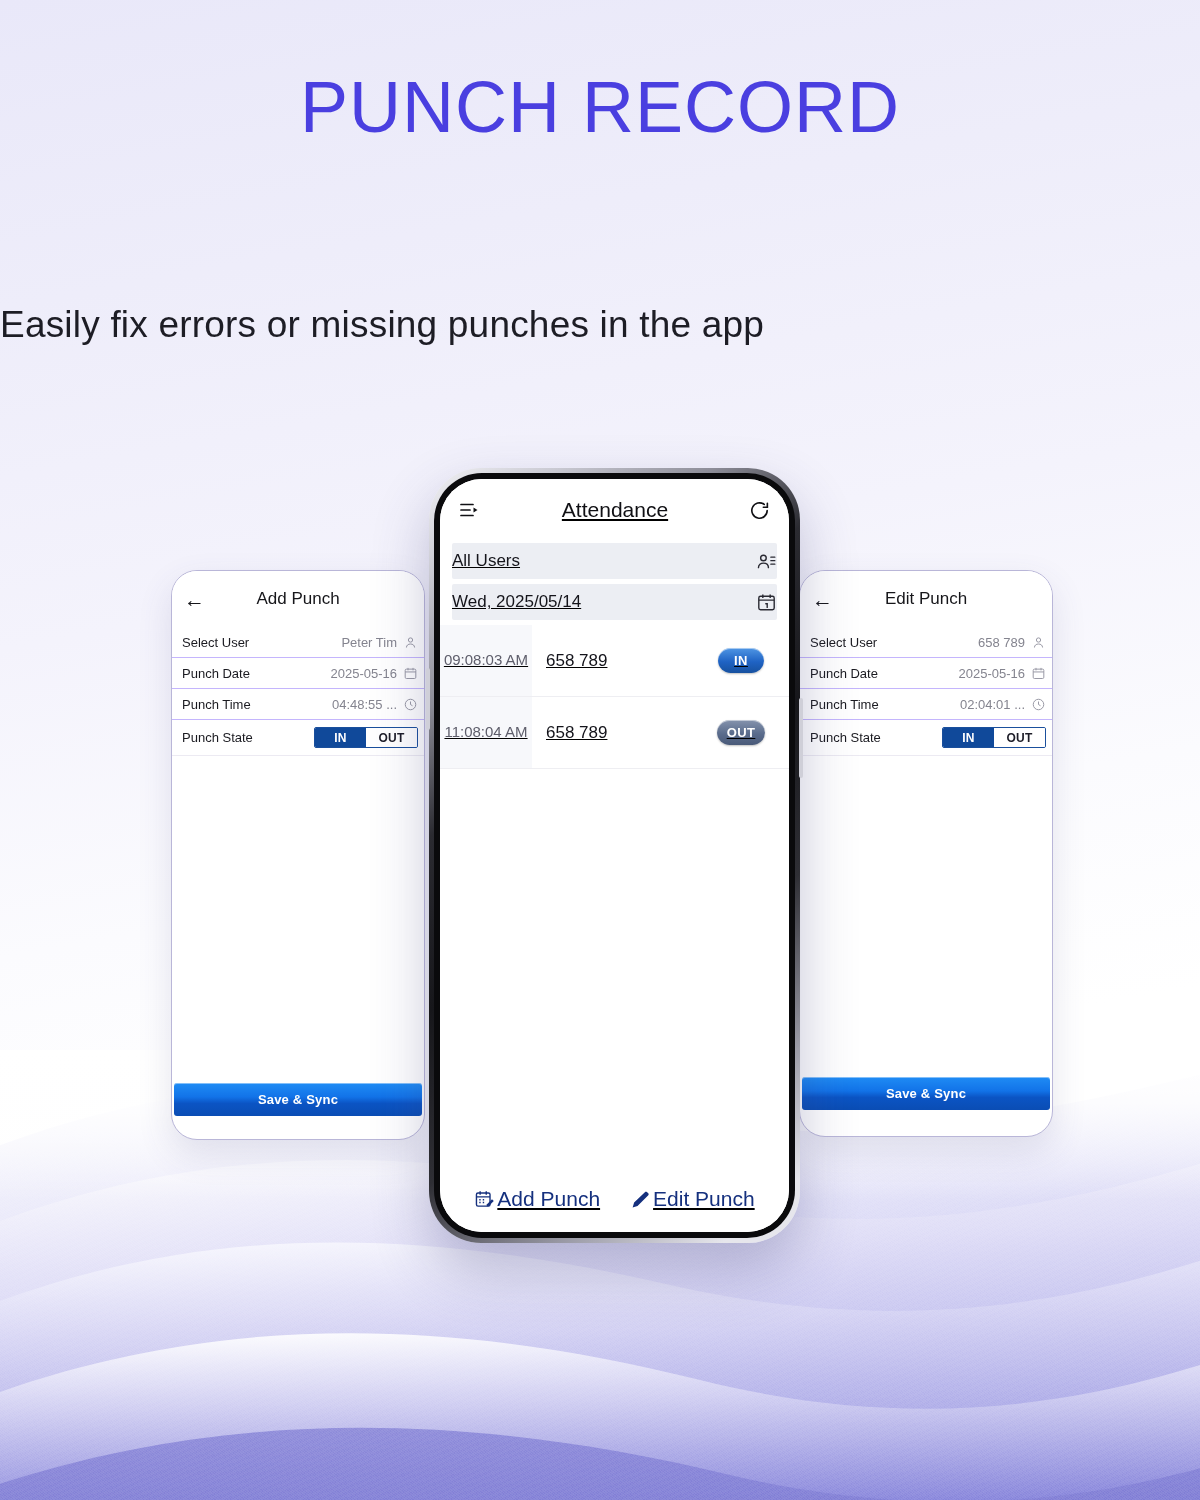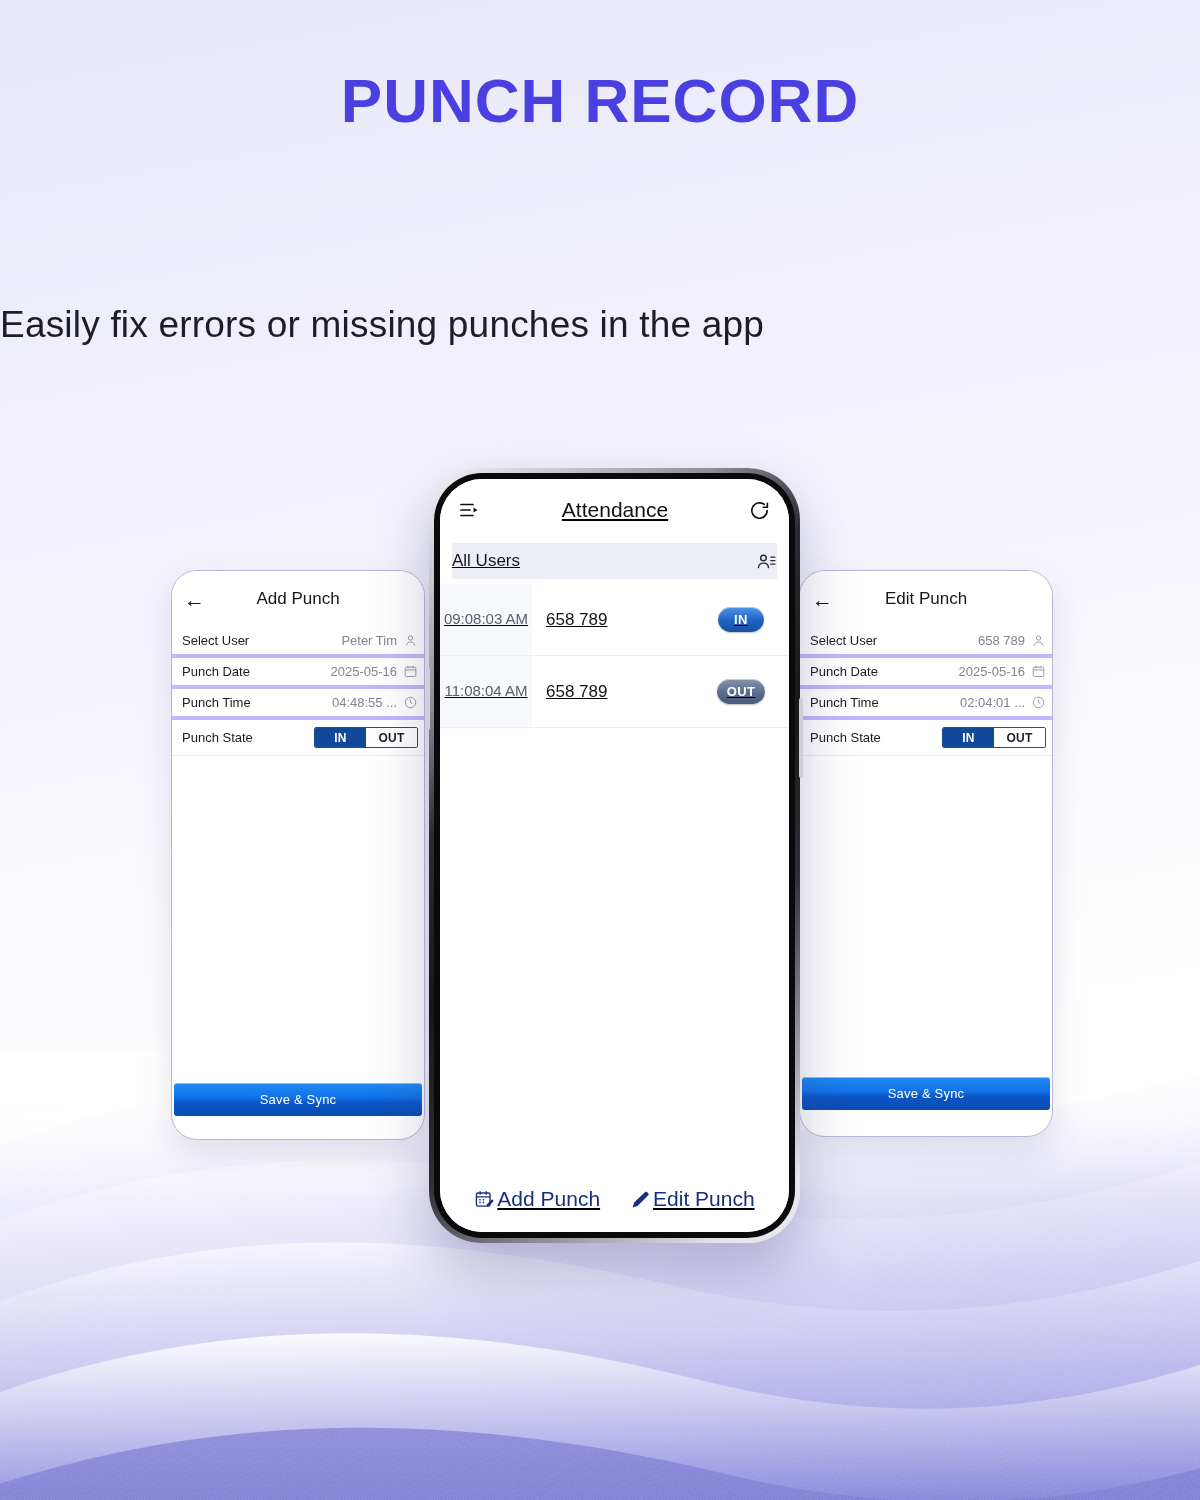--- a/index.html
+++ b/index.html
@@ -39,22 +39,22 @@
     mix-blend-mode: soft-light;
   }
 
   
   #headline {
     position: absolute; top: 66px; left: 0; width: 100%;
     text-align: center;
   }
   #headline .line {
     display:block;
-    font-weight: 700;
-    font-size: 62px;
+    font-weight: 400;
+    font-size: 72px;
     line-height: 1.14;
     letter-spacing: 1px;
     color: #4a3fe0;
     font-family: "Liberation Sans", sans-serif;
   }
   #subtitle {
     position:absolute; top: 304px; left:0; width:100%;
     text-align:left;
     font-size: 37px;
     color: #1d1d25;
@@ -85,21 +85,21 @@
     font-size: 21px; color:#16161a; line-height:1;
   }
   .card-head .title {
     font-size: 17px; color:#16161a; font-weight:400;
   }
 
   .frow {
     display:flex; align-items:center;
     height: 31px;
     padding: 0 6px 0 10px;
-    border-bottom: 4px solid #c4b5fd;
+    border-bottom: 1px solid #c4b5fd;
     gap: 6px;
   }
   .frow .lab { font-size: 13px; color:#1b1b21; white-space:nowrap; }
   .frow .spacer { flex:1; }
   .frow .val { font-size: 13px; color:#84848f; white-space:nowrap; }
   .frow .ic { width: 15px; height: 15px; flex:0 0 15px; color:#9a9aa6; }
   .frow .ic svg { display:block; width:100%; height:100%; }
 
   .seg {
     display:flex; border:1px solid #1a4f9c; border-radius:2px; overflow:hidden;
@@ -113,21 +113,21 @@
   .seg .on  { background:#10499a; color:#fff; }
   .seg .off { background:#fff; color:#1d1d28; }
 
   .card-body { background:#fff; }
 
   .save-btn {
     position:absolute; left: 0; right: 0; bottom: 23px;
     margin: 0 2px;
     height: 33px;
     display:flex; align-items:center; justify-content:center;
-    font-size: 13px; font-weight:400; color:#fff;
+    font-size: 13px; font-weight:700; color:#fff;
     letter-spacing:.2px;
     background: linear-gradient(180deg, #1f8cf5 0%, #1273e8 42%, #0b54c4 62%, #0a4db4 100%);
     border-radius: 3px;
     box-shadow: inset 0 1px 0 rgba(255,255,255,.45);
   }
   #card-right .save-btn { bottom: 26px; }
 
   
   #phone {
     position:absolute; left: 429px; top: 468px;
@@ -431,20 +431,30 @@
           <span class="ftext">All Users</span>
           <span class="fic">
             <svg viewBox="0 0 24 24" fill="none" stroke="currentColor" stroke-width="1.6" stroke-linecap="round">
               <circle cx="8.5" cy="8" r="3.2"></circle>
               <path d="M2.8 19c0-3.3 2.6-5.2 5.7-5.2s5.7 1.9 5.7 5.2"></path>
               <path d="M17 7h4.5M17 11h4.5M17 15h4.5"></path>
             </svg>
           </span>
         </div>
 
+        <div class="filter">
+          <span class="ftext">Wed, 2025/05/14</span>
+          <span class="fic">
+            <svg viewBox="0 0 24 24" fill="none" stroke="currentColor" stroke-width="1.6">
+              <rect x="3.2" y="4.8" width="17.6" height="15.4" rx="2"></rect>
+              <path d="M3.2 9.3h17.6M7.8 2.8v4M16.2 2.8v4"></path>
+              <path d="M11.2 13.4h1.6v4.2" stroke-linecap="round"></path>
+            </svg>
+          </span>
+        </div>
 
 
         <div class="prow">
           <span class="c-time">09:08:03 AM</span>
           <span class="c-name">658 789</span>
           <span class="c-state">
             <span class="badge in">IN</span>
           </span>
         </div>
 

